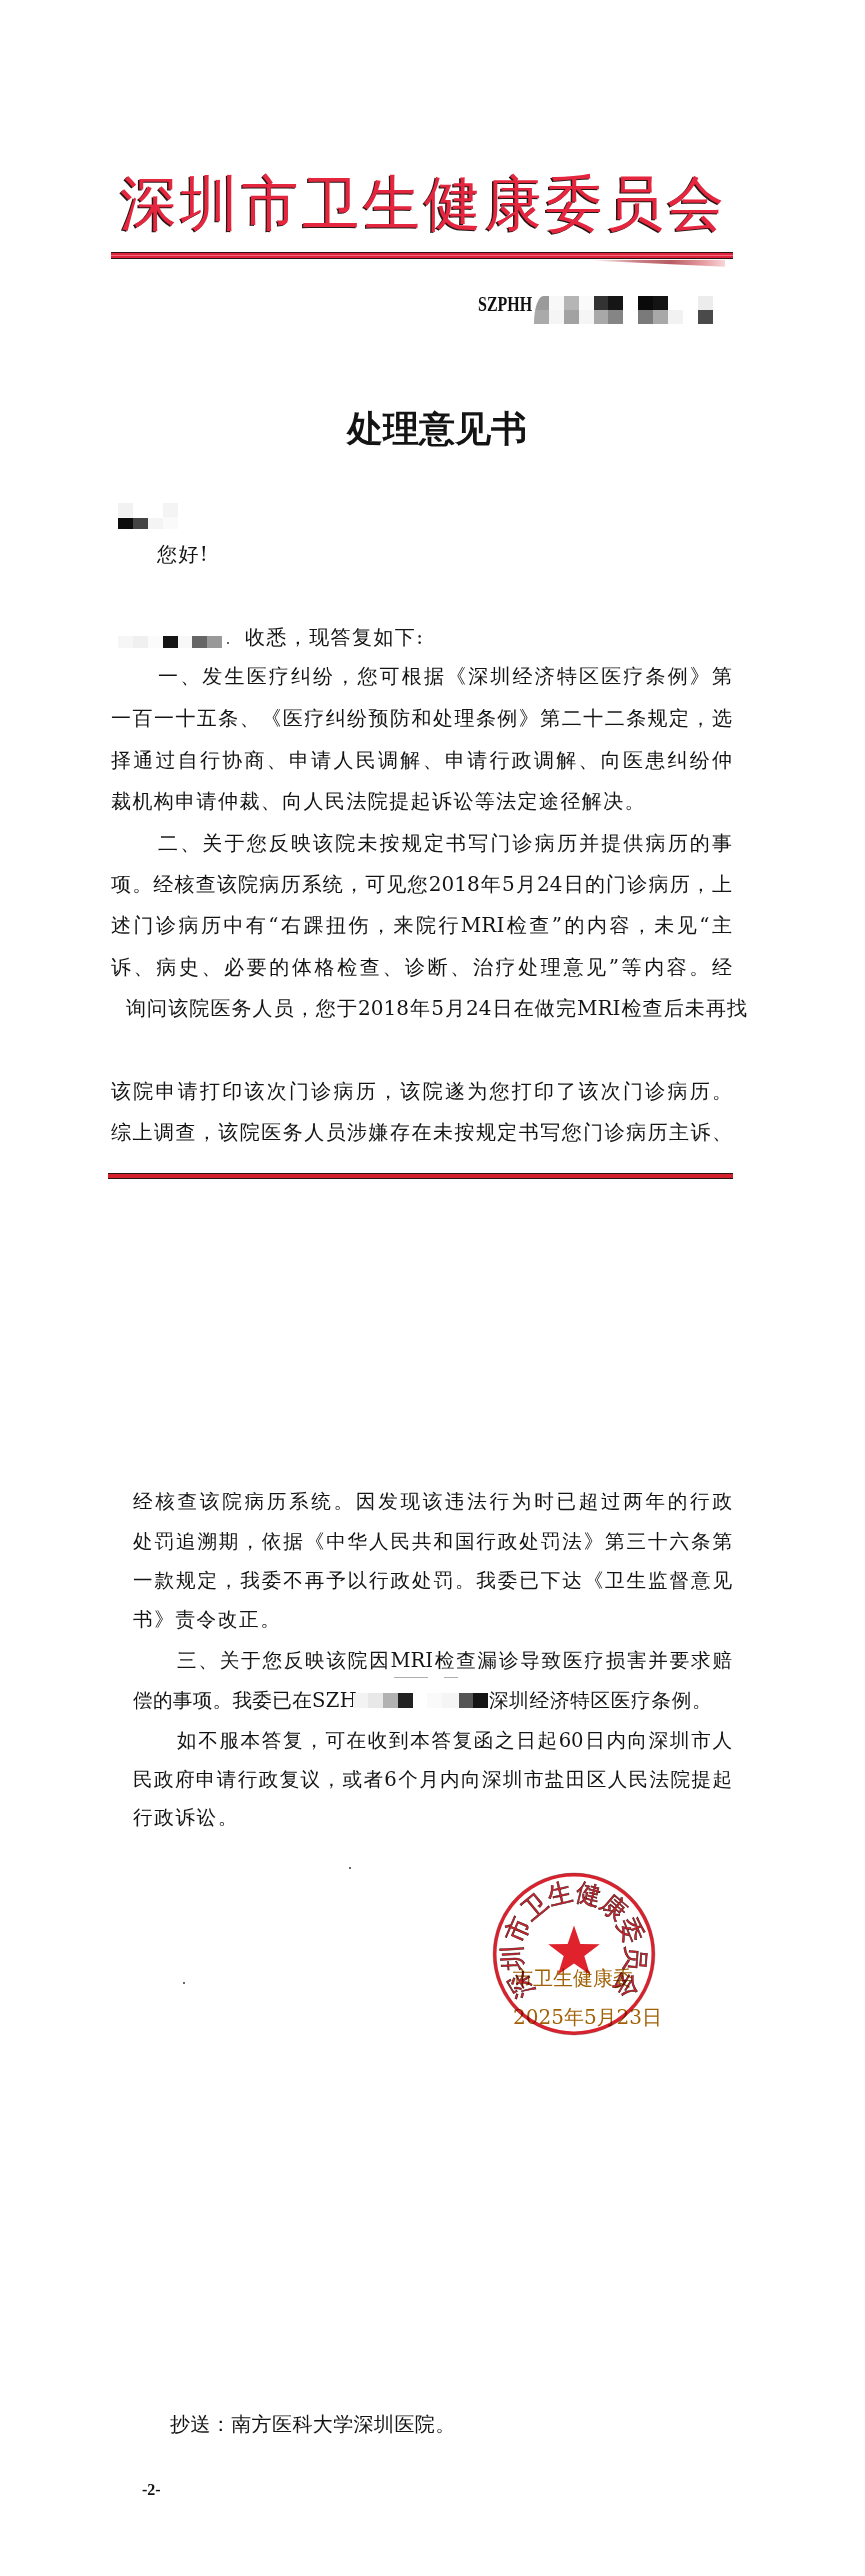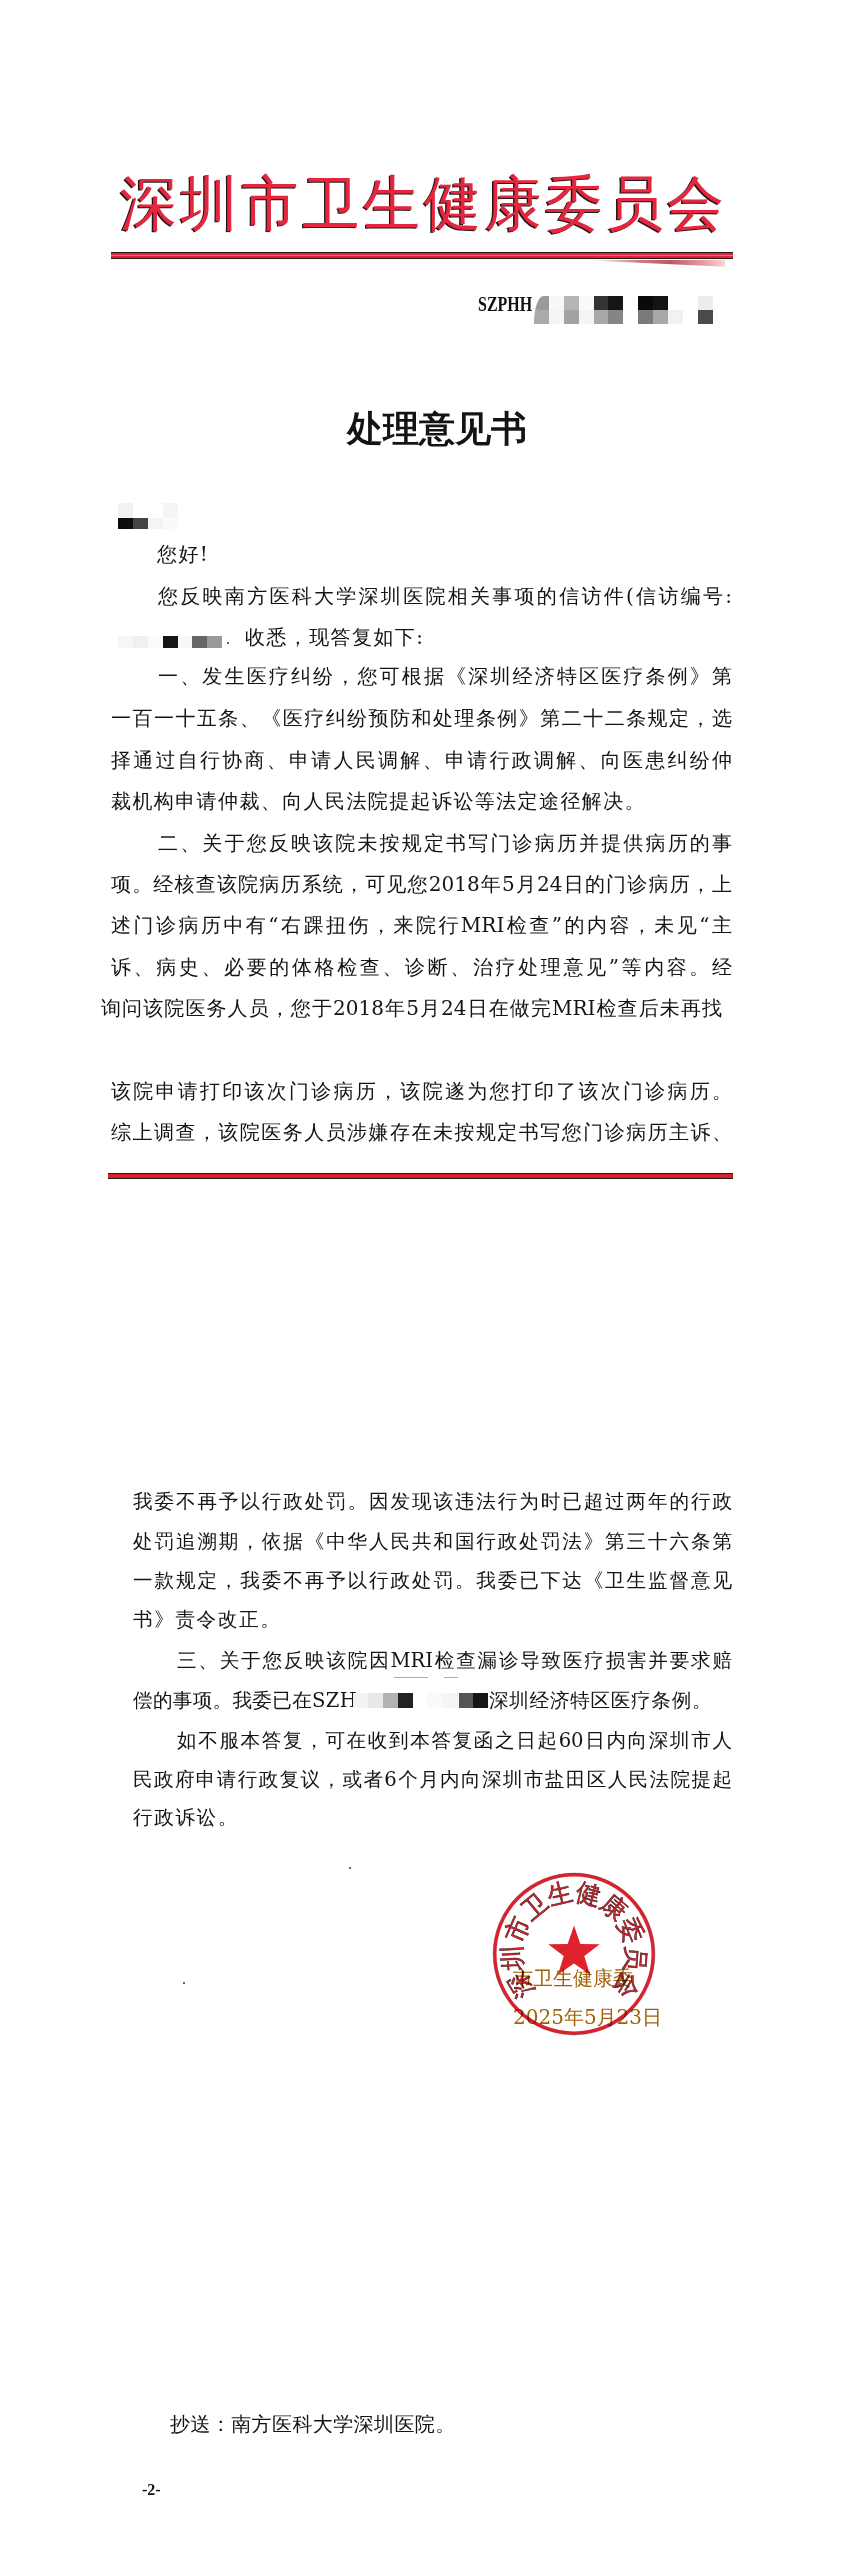--- a/index.html
+++ b/index.html
@@ -92,44 +92,43 @@
   <div class="abs rule-smear"></div>
 
   <div class="abs docno-prefix">SZPHH</div>
   <div class="mosaic mosaic-docno"></div>
 
   <div class="abs heading">处理意见书</div>
 
   <div class="mosaic mosaic-recipient"></div>
   <div class="ln p1" style="left:157px; top:541px;">您好!</div>
 
-  <div class="ln p1 j" style="left:158px; top:583px; width:574px;">您反映南方医科大学深圳医院相关事项的信访件(信访编号:</div>
 
   <div class="mosaic mosaic-petition"></div>
   <div class="speck" style="left:227px; top:642px;"></div>
   <div class="ln p1" style="left:245px; top:624px;text-align:right;">收悉，现答复如下:</div>
 
   <div class="ln p1 j" style="left:158px; top:663px; width:574px;">一、发生医疗纠纷，您可根据《深圳经济特区医疗条例》第</div>
   <div class="ln p1 j" style="left:111px; top:705px; width:621px;">一百一十五条、《医疗纠纷预防和处理条例》第二十二条规定，选</div>
   <div class="ln p1 j" style="left:111px; top:747px; width:621px;">择通过自行协商、申请人民调解、申请行政调解、向医患纠纷仲</div>
   <div class="ln p1" style="left:111px; top:788px;">裁机构申请仲裁、向人民法院提起诉讼等法定途径解决。</div>
   <div class="ln p1 j" style="left:158px; top:830px; width:574px;">二、关于您反映该院未按规定书写门诊病历并提供病历的事</div>
   <div class="ln p1 j" style="left:111px; top:871px; width:621px;">项。经核查该院病历系统，可见您2018年5月24日的门诊病历，上</div>
   <div class="ln p1 j" style="left:111px; top:912px; width:621px;">述门诊病历中有“右踝扭伤，来院行MRI检查”的内容，未见“主</div>
   <div class="ln p1 j" style="left:111px; top:954px; width:621px;">诉、病史、必要的体格检查、诊断、治疗处理意见”等内容。经</div>
-  <div class="ln p1 j" style="left:101px; top:995px; width:621px;">询问该院医务人员，您于2018年5月24日在做完MRI检查后未再找</div>
+  <div class="ln p1 j" style="left:126px; top:995px; width:621px;">询问该院医务人员，您于2018年5月24日在做完MRI检查后未再找</div>
   <div class="ln p1 j" style="left:111px; top:1078px; width:621px;">该院申请打印该次门诊病历，该院遂为您打印了该次门诊病历。</div>
   <div class="ln p1 j" style="left:111px; top:1119px; width:621px;">综上调查，该院医务人员涉嫌存在未按规定书写您门诊病历主诉、</div>
 
   <div class="abs page-rule"></div>
 </div>
 
 <div class="page">
 
-  <div class="ln p2 j" style="left:133px; top:1488px; width:599px;">我委不再予以行政处罚。因发现该违法行为时已超过两年的行政</div>
+  <div class="ln p2 j" style="left:133px; top:1488px; width:599px;">经核查该院病历系统。因发现该违法行为时已超过两年的行政</div>
   <div class="ln p2 j" style="left:133px; top:1528px; width:599px;">处罚追溯期，依据《中华人民共和国行政处罚法》第三十六条第</div>
   <div class="ln p2 j" style="left:133px; top:1567px; width:599px;">一款规定，我委不再予以行政处罚。我委已下达《卫生监督意见</div>
   <div class="ln p2" style="left:133px; top:1606px;">书》责令改正。</div>
   <div class="ln p2 j" style="left:177px; top:1647px; width:555px;">三、关于您反映该院因MRI检查漏诊导致医疗损害并要求赔</div>
 
   <div class="smudge" style="left:394px; top:1677px; width:34px;"></div>
   <div class="smudge" style="left:444px; top:1677px; width:13.5px;"></div>
   <div class="ln p2" style="left:133px; top:1687px; letter-spacing:0.3px;">偿的事项。我委已在SZH</div>
   <div class="mosaic mosaic-ref"></div>
   <div class="ln p2" style="left:489px; top:1687px; letter-spacing:0.7px;">深圳经济特区医疗条例。</div>

